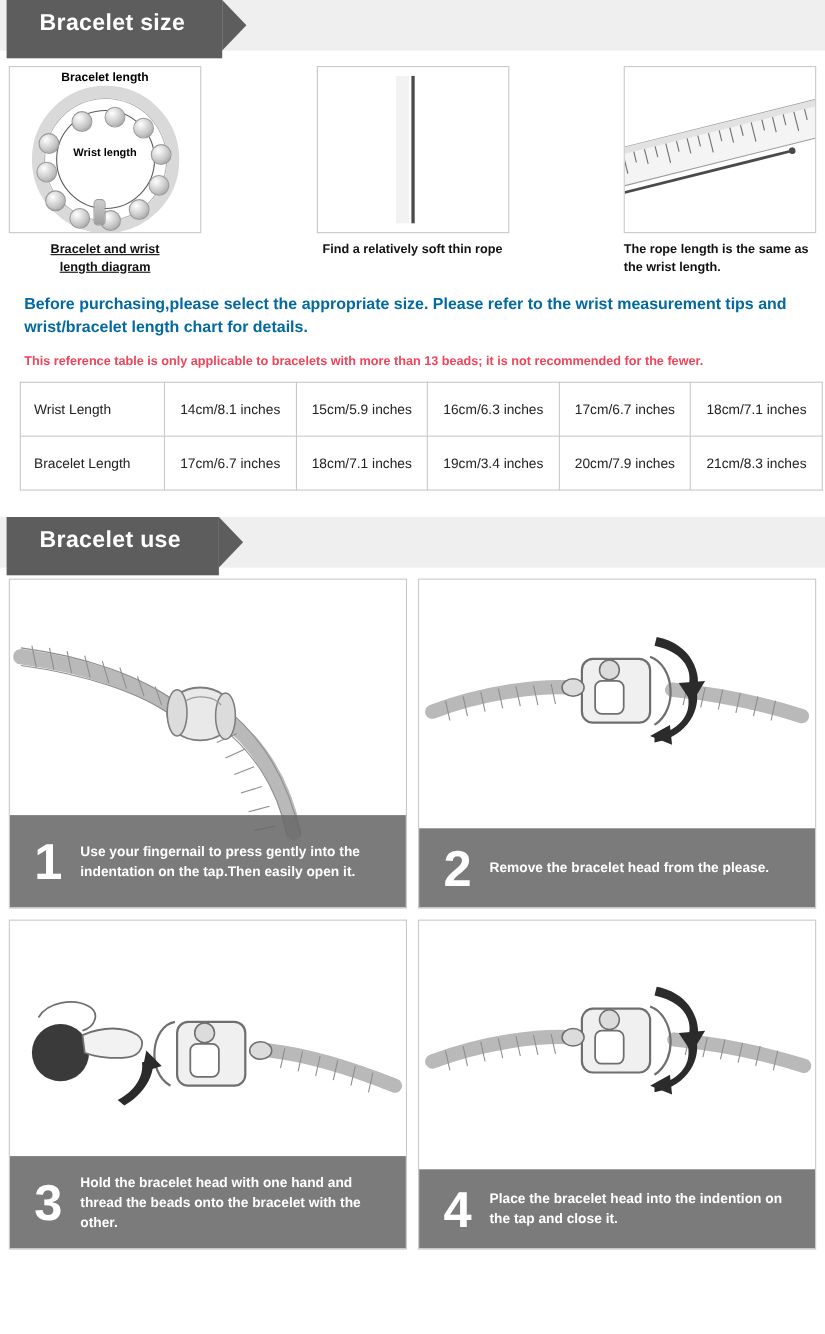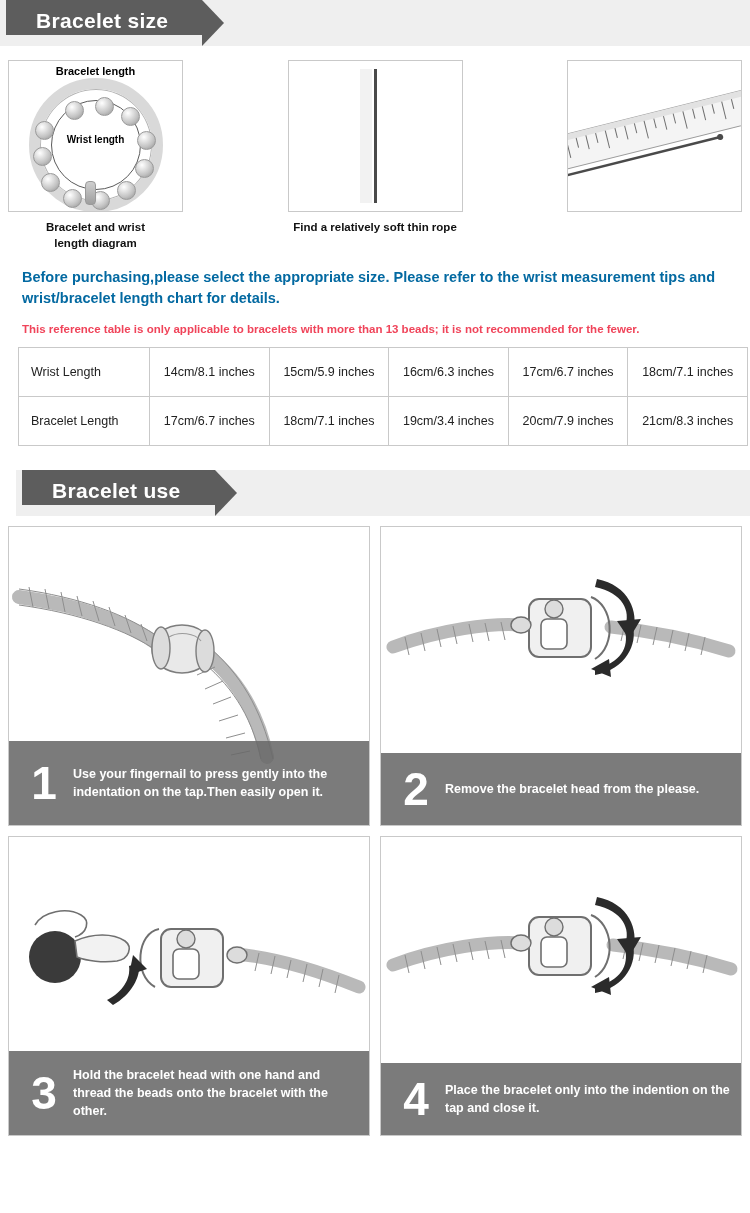--- a/index.html
+++ b/index.html
@@ -15,40 +15,40 @@
   
   .banner{
     position:relative;
     height:46px;
     background:#efefef;
     margin:0;
   }
   .banner .tag{
     position:absolute;
     left:6px; top:0;
-    height:35px;
+    height:53px;
     background:#5d5d5d;
     color:#ffffff;
     font-size:21px;
     font-weight:bold;
     line-height:42px;
     padding:0 34px 0 30px;
     letter-spacing:.3px;
     box-sizing:border-box;
   }
   .banner .tag:after{
     content:"";
     position:absolute;
     right:-22px; top:0;
     width:0;height:0;
     border-top:23px solid transparent;
     border-bottom:23px solid transparent;
     border-left:22px solid #5d5d5d;
   }
-  .banner.second{margin-top:6px;margin-left:16px;}
+  .banner.second{margin-top:6px;}
 
   
   .size-wrap{padding:14px 8px 0 8px;}
   .steps{
     display:flex;
     justify-content:space-between;
     gap:10px;
   }
   .step{width:175px;}
   .thumb{
@@ -225,21 +225,21 @@
           <div class="bead" style="left:54px;top:128px;"></div>
           <div class="bead" style="left:82px;top:130px;"></div>
           <div class="bead" style="left:108px;top:120px;"></div>
           <div class="bead" style="left:126px;top:98px;"></div>
           <div class="bead" style="left:128px;top:70px;"></div>
           <div class="bead" style="left:112px;top:46px;"></div>
           <div class="bead" style="left:86px;top:36px;"></div>
           <div class="bead" style="left:56px;top:40px;"></div>
           <div class="charm"></div>
         </div>
-        <div class="cap center" style="white-space:pre-line;">Bracelet and wrist
+        <div class="cap center" style="white-space:pre-line;text-decoration:underline;">Bracelet and wrist
 length diagram</div>
       </div>
 
       <div class="step">
         <div class="thumb">
           <div class="rope-sh"></div>
           <div class="rope"></div>
         </div>
         <div class="cap center">Find a relatively soft thin rope</div>
       </div>
@@ -271,20 +271,21 @@
                 <line x1="160" y1="58" x2="160" y2="76"></line>
                   <line x1="170" y1="58" x2="170" y2="68"></line>
               </g>
             </g>
             <g transform="rotate(-14 86 75)">
               <line x1="-10" y1="92" x2="150" y2="92" stroke="#4a4a4a" stroke-width="2.5"></line>
               <circle cx="150" cy="92" r="3" fill="#4a4a4a"></circle>
             </g>
           </svg>
         </div>
+        <div class="cap">The rope length is the same as the wrist length.</div>
       </div>
 
     </div>
 
     <div class="note">Before purchasing,please select the appropriate size. Please refer to the wrist measurement tips and wrist/bracelet length chart for details.</div>
     <div class="warn">This reference table is only applicable to bracelets with more than 13 beads; it is not recommended for the fewer.</div>
 
     <table class="size-table">
       <tbody>
         <tr>
@@ -425,19 +426,19 @@
         </g>
         <g fill="#2b2b2b">
           <path d="M216 60 C248 66 258 94 252 112 L244 108 C250 92 242 74 214 68 Z"></path>
           <path d="M248 120 l-12 -18 l24 -2 z"></path>
           <path d="M214 156 C246 150 256 124 252 108 l-8 4 c4 16 -4 32 -30 38 z"></path>
           <path d="M210 150 l18 -10 l2 18 z"></path>
         </g>
       </svg>
       <div class="cap-bar">
         <div class="cap-num">4</div>
-        <div class="cap-txt">Place the bracelet only into the indention on the tap and close it.</div>
+        <div class="cap-txt">Place the bracelet head into the indention on the tap and close it.</div>
       </div>
     </div>
 
   </div>
 
 </div>
 
 </body></html>

